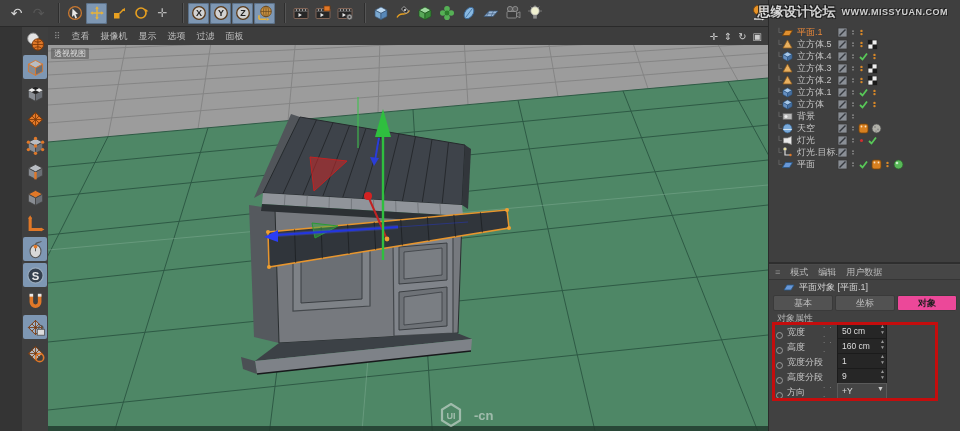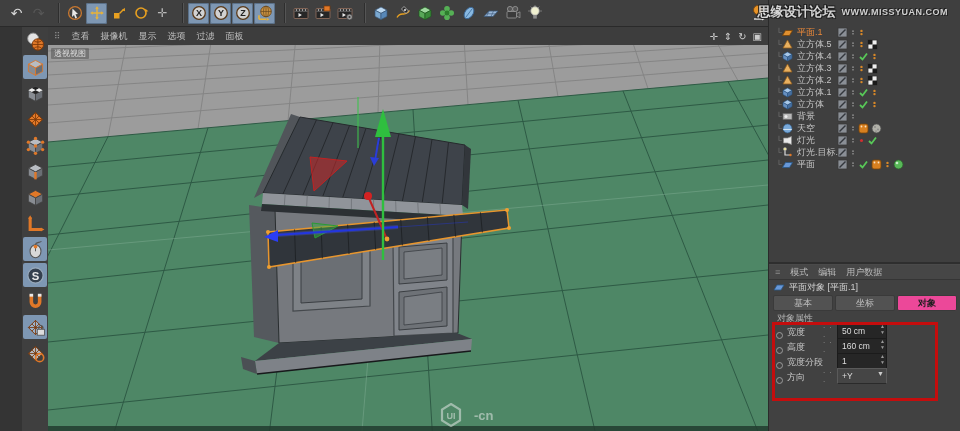--- a/index.html
+++ b/index.html
@@ -42,21 +42,21 @@
   .omrow .oico{width:13px;height:11px;flex:none;display:flex;align-items:center;}
   .omrow .olabel{padding-left:2px;}
   .omrow .olabel.sel{color:#e8883a;}
   .tagbar{position:absolute;left:68px;top:0;height:12px;display:flex;align-items:center;gap:2px;}
   .tagbar svg{display:block;}
   #omdivider{position:absolute;left:0;top:262px;width:192px;height:2px;background:#2e2e2e;border-bottom:1px solid #4a4a4a;}
   
   #am{position:absolute;left:0;top:265px;width:192px;height:166px;background:#414141;}
   #ammenu{height:14px;display:flex;align-items:center;gap:10px;padding-left:6px;font-size:9px;color:#bdbdbd;
           background:#464646;border-bottom:1px solid #353535;}
-  #amtitle{height:14px;display:flex;align-items:center;gap:4px;padding-left:4px;font-size:9px;color:#d0d0d0;}
+  #amtitle{height:14px;display:flex;align-items:center;gap:4px;padding-left:14px;font-size:9px;color:#d0d0d0;}
   #amtabs{height:16px;display:flex;gap:2px;padding:1px 4px;justify-content:flex-end;}
   .amtab{flex:1;display:flex;align-items:center;justify-content:center;font-size:9px;color:#c0c0c0;
          background:#525252;border:1px solid #3a3a3a;border-radius:2px;}
   .amtab.active{background:#ec4899;color:#1d1d1d;font-weight:bold;}
   #amsection{height:12px;display:flex;align-items:center;padding-left:8px;font-size:9px;color:#b5b5b5;}
   .afrow{height:15px;display:flex;align-items:flex-end;padding-left:7px;font-size:9px;color:#c8c8c8;}
   .akey{width:7px;height:7px;border:1px solid #9a9a9a;border-radius:50%;margin-right:4px;flex:none;box-sizing:border-box;}
   .alabel{width:36px;flex:none;}
   .aleader{width:14px;flex:none;color:#9a9a9a;letter-spacing:1px;font-size:8px;}
   .abox{width:50px;height:16px;background:#262626;border:1px solid #1b1b1b;border-bottom-color:#585858;
@@ -991,20 +991,32 @@
             <span class="abox">
               <span>1</span>
               <span class="spin">
                 <span>▲</span>
                 <span>▼</span>
               </span>
             </span>
           </div>
           <div class="afrow">
             <span class="akey"></span>
+            <span class="alabel">高度分段</span>
+            <span class="aleader"></span>
+            <span class="abox">
+              <span>9</span>
+              <span class="spin">
+                <span>▲</span>
+                <span>▼</span>
+              </span>
+            </span>
+          </div>
+          <div class="afrow">
+            <span class="akey"></span>
             <span class="alabel">方向</span>
             <span class="aleader">. . .</span>
             <span class="abox drop">
               <span>+Y</span>
               <span class="arr">▼</span>
             </span>
           </div>
         </div>
     </div>
     <div id="redbox"></div>

